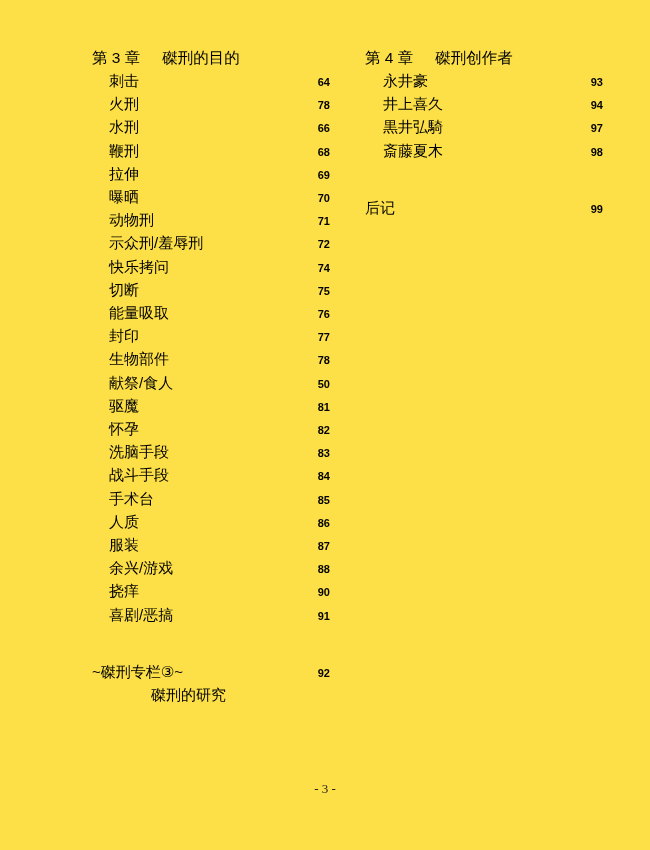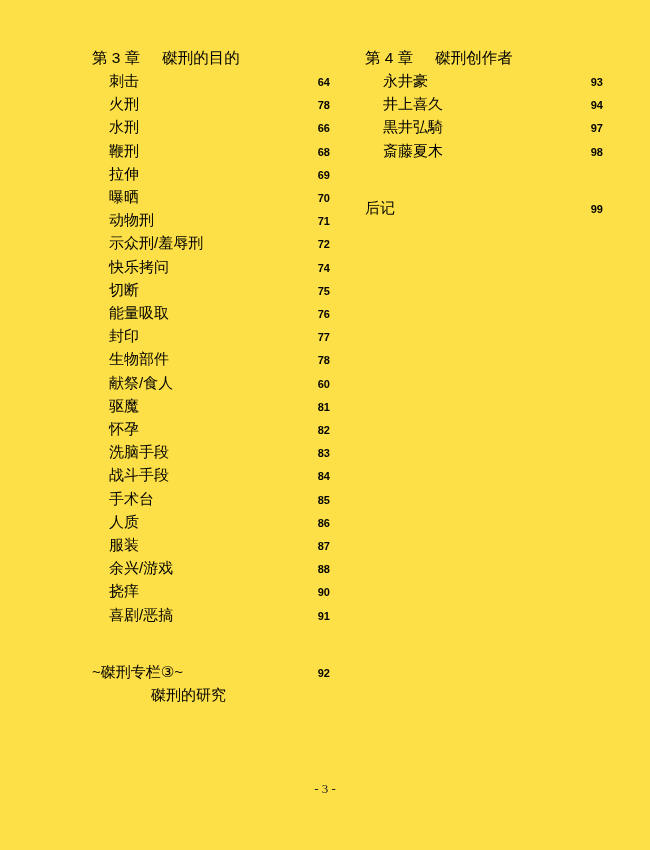--- a/index.html
+++ b/index.html
@@ -132,21 +132,21 @@
         <div class="toc-row">
           <span class="toc-label">封印</span>
           <span class="toc-page">77</span>
         </div>
         <div class="toc-row">
           <span class="toc-label">生物部件</span>
           <span class="toc-page">78</span>
         </div>
         <div class="toc-row">
           <span class="toc-label">献祭/食人</span>
-          <span class="toc-page">60</span>
+          <span class="toc-page">50</span>
         </div>
         <div class="toc-row">
           <span class="toc-label">驱魔</span>
           <span class="toc-page">81</span>
         </div>
         <div class="toc-row">
           <span class="toc-label">怀孕</span>
           <span class="toc-page">82</span>
         </div>
         <div class="toc-row">

